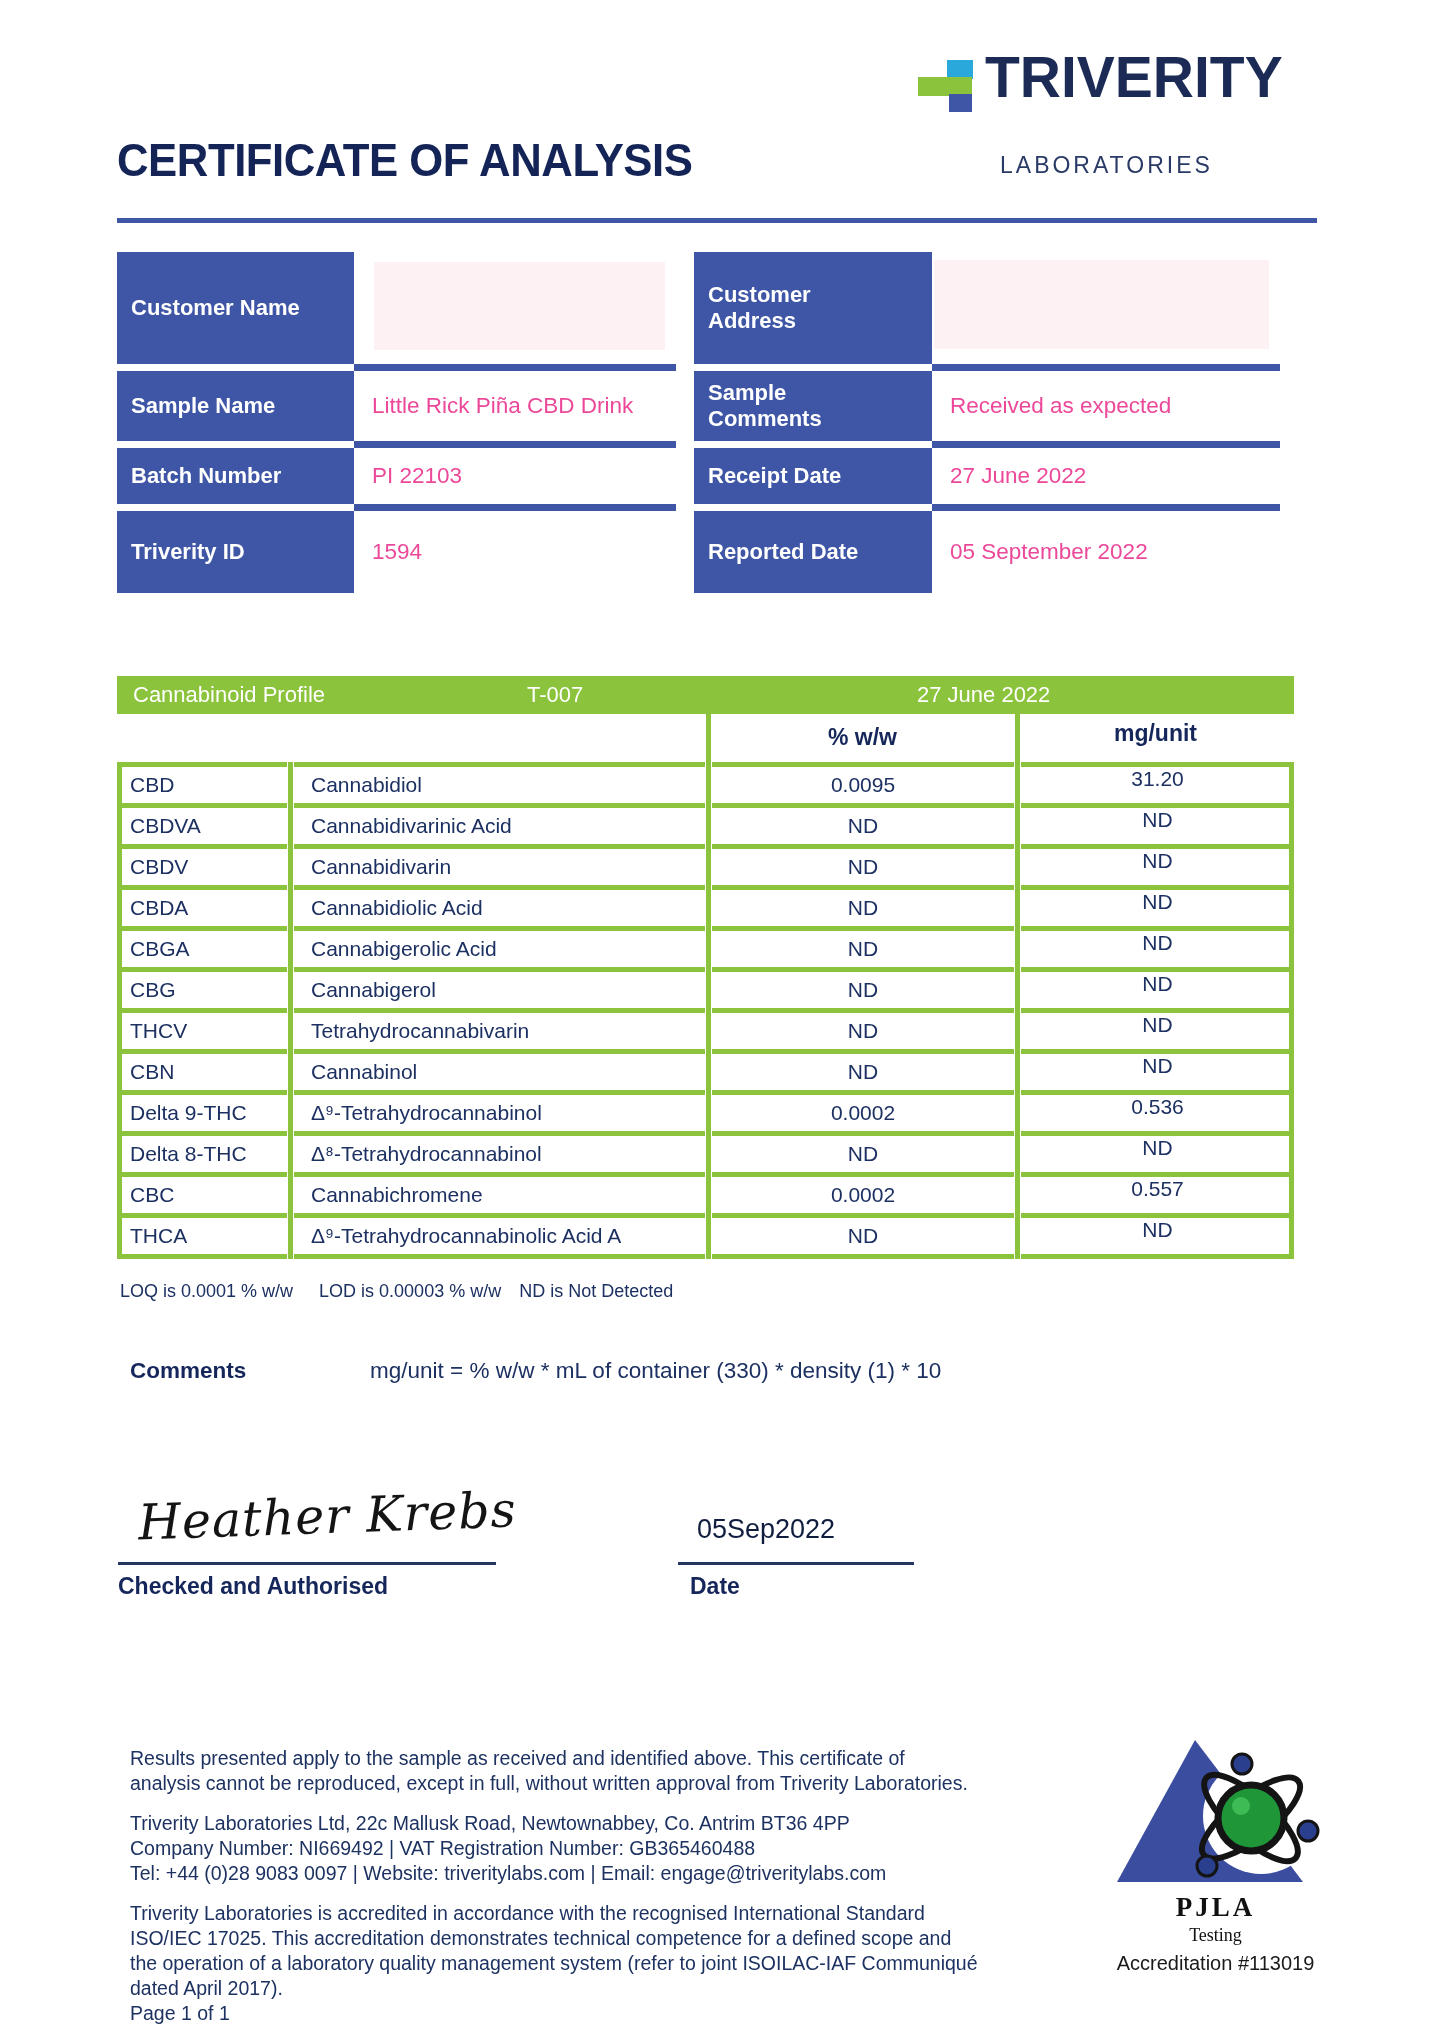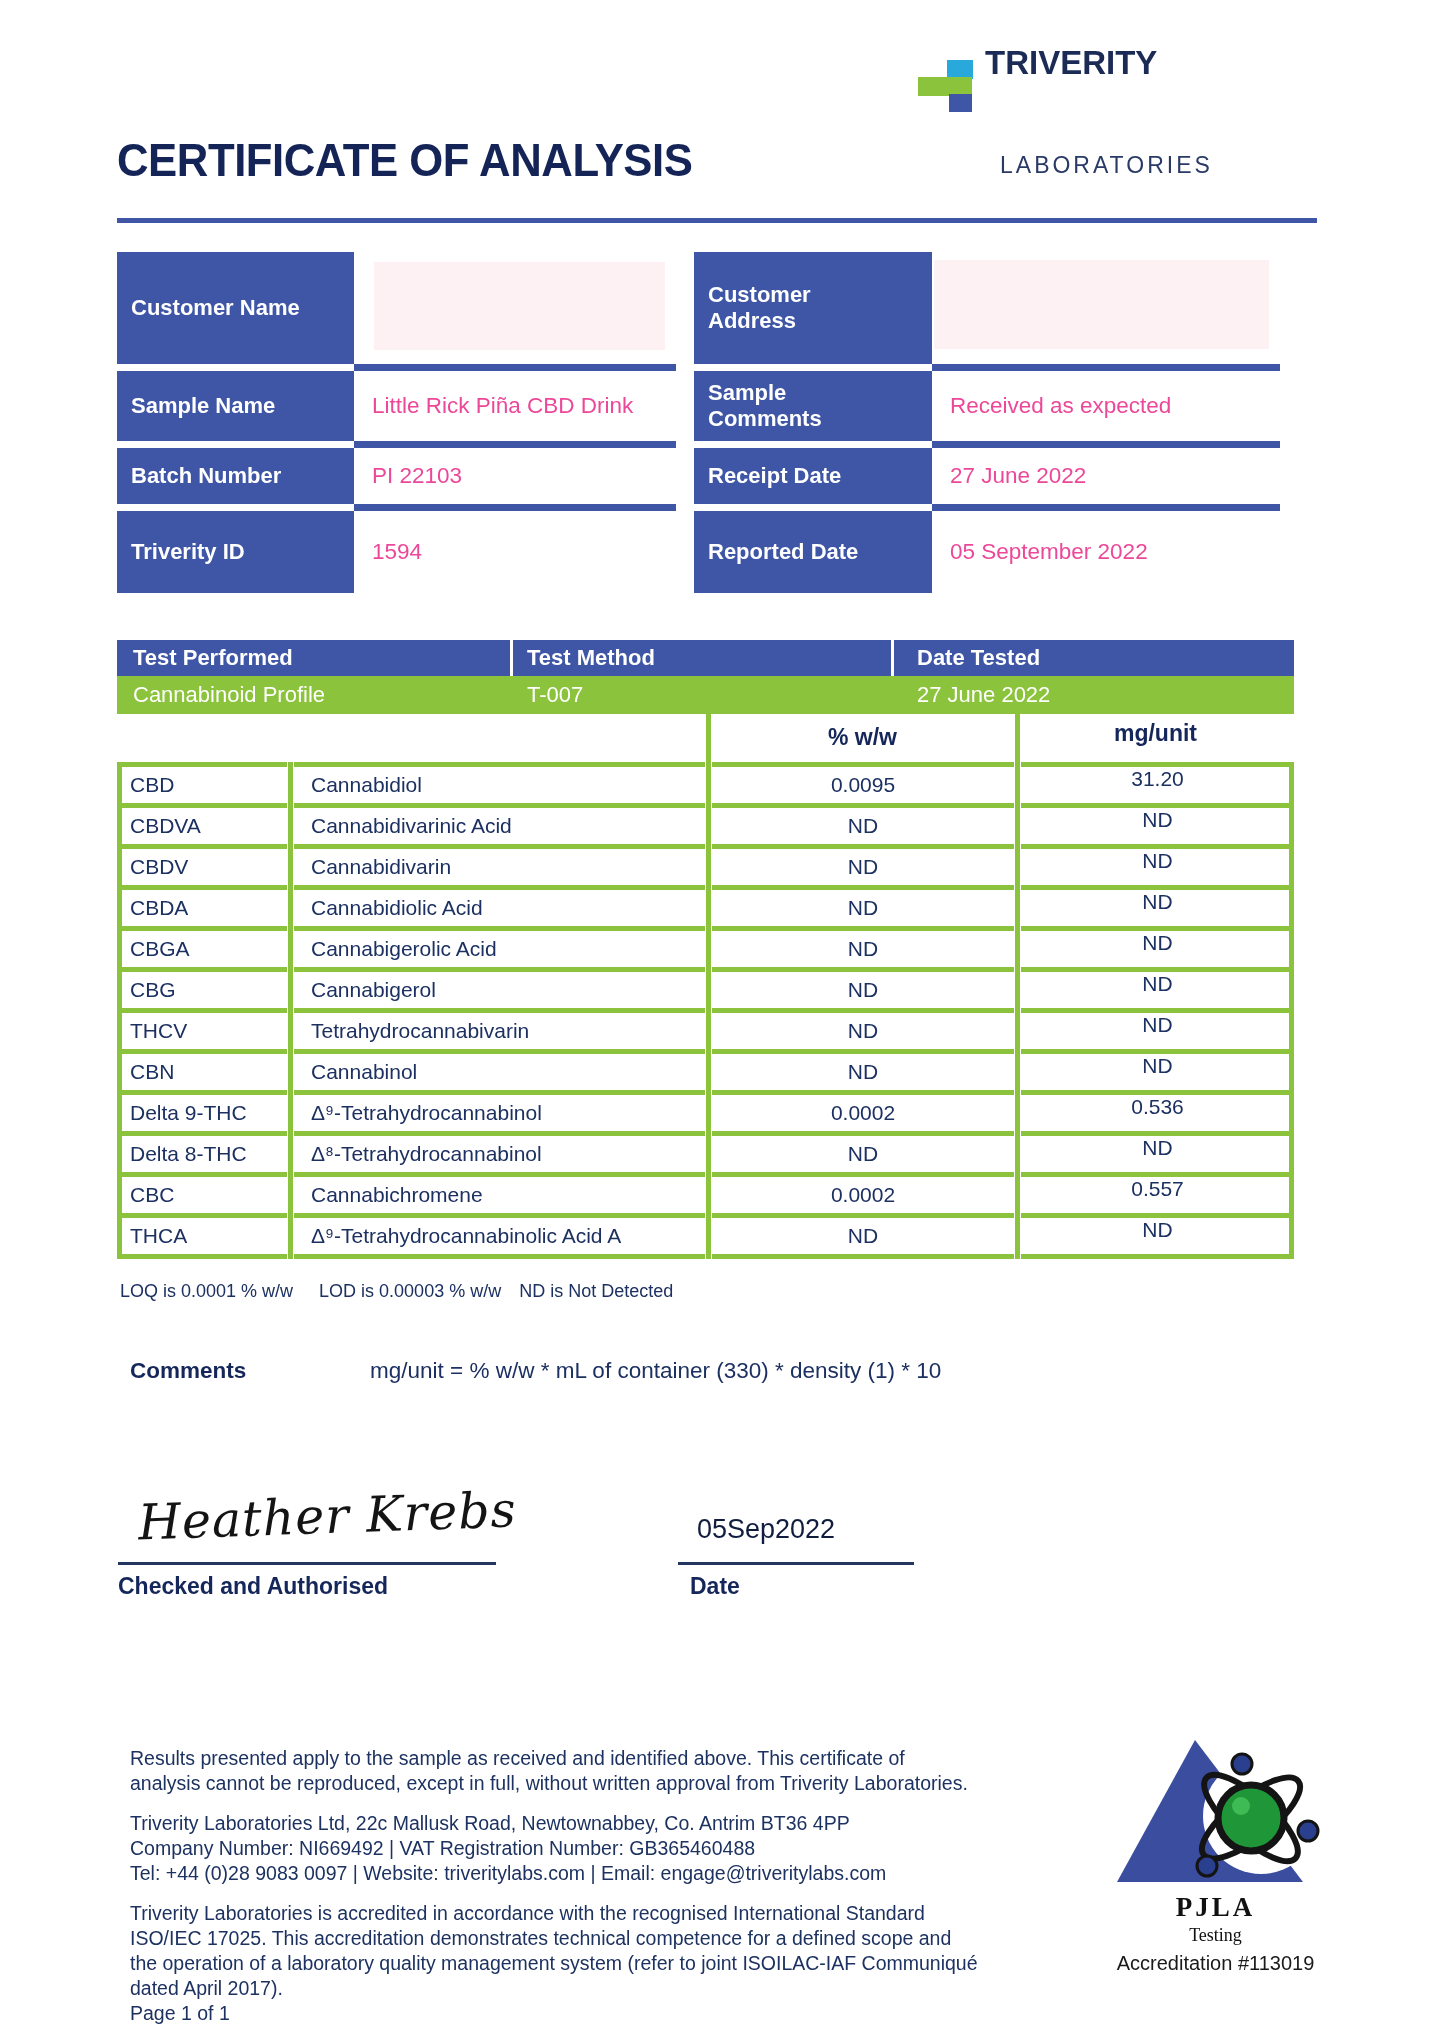--- a/index.html
+++ b/index.html
@@ -2,21 +2,21 @@
 <html><head>
 <meta charset="utf-8">
 <style>
   html,body{margin:0;padding:0;background:#888;}
   .page{position:relative;width:1445px;height:2043px;background:#ffffff;margin:0 auto;
         font-family:"Liberation Sans",sans-serif;color:#1c3061;overflow:hidden;}
 
   
   .logo{position:absolute;left:903px;top:46px;width:400px;height:100px;}
   .logo-blocks{position:absolute;left:0;top:12px;}
-  .logo-word{position:absolute;left:82px;top:-2px;font-size:33px;font-weight:800;
+  .logo-word{position:absolute;left:82px;top:-2px;font-size:57px;font-weight:800;
              color:#1b2b55;letter-spacing:0px;}
   .logo-sub{position:absolute;left:97px;top:58px;font-size:23px;font-weight:400;
             color:#2a3a66;letter-spacing:3px;margin-top:48px;}
 
   
   .doc-title{position:absolute;left:117px;top:132px;font-size:47px;font-weight:800;
              color:#142457;letter-spacing:-0.5px;transform:scaleX(.93);transform-origin:left;}
   .title-rule{position:absolute;left:117px;top:218px;width:1200px;height:5px;background:#3e56a5;}
 
   
@@ -172,27 +172,20 @@
       <div class="vsep s1"></div>
       <div class="vcell r2">Received as expected</div>
       <div class="vsep s2"></div>
       <div class="vcell r3">27 June 2022</div>
       <div class="vsep s3"></div>
       <div class="vcell r4">05 September 2022</div>
     </div>
   </div>
 
   <div class="ctable">
-    <div class="tp-blue">
-      <span class="tpc1">Test Performed</span>
-      <span class="tpc2">Test Method</span>
-      <span class="tpc3">Date Tested</span>
-      <div class="hsep h1"></div>
-      <div class="hsep h2"></div>
-    </div>
     <div class="tp-green">
       <span class="tpc1">Cannabinoid Profile</span>
       <span class="tpc2">T-007</span>
       <span class="tpc3">27 June 2022</span>
     </div>
     <div class="units-row">
       <div class="u1">% w/w</div>
       <div class="u2">mg/unit</div>
     </div>
     <div id="cb-rows">

